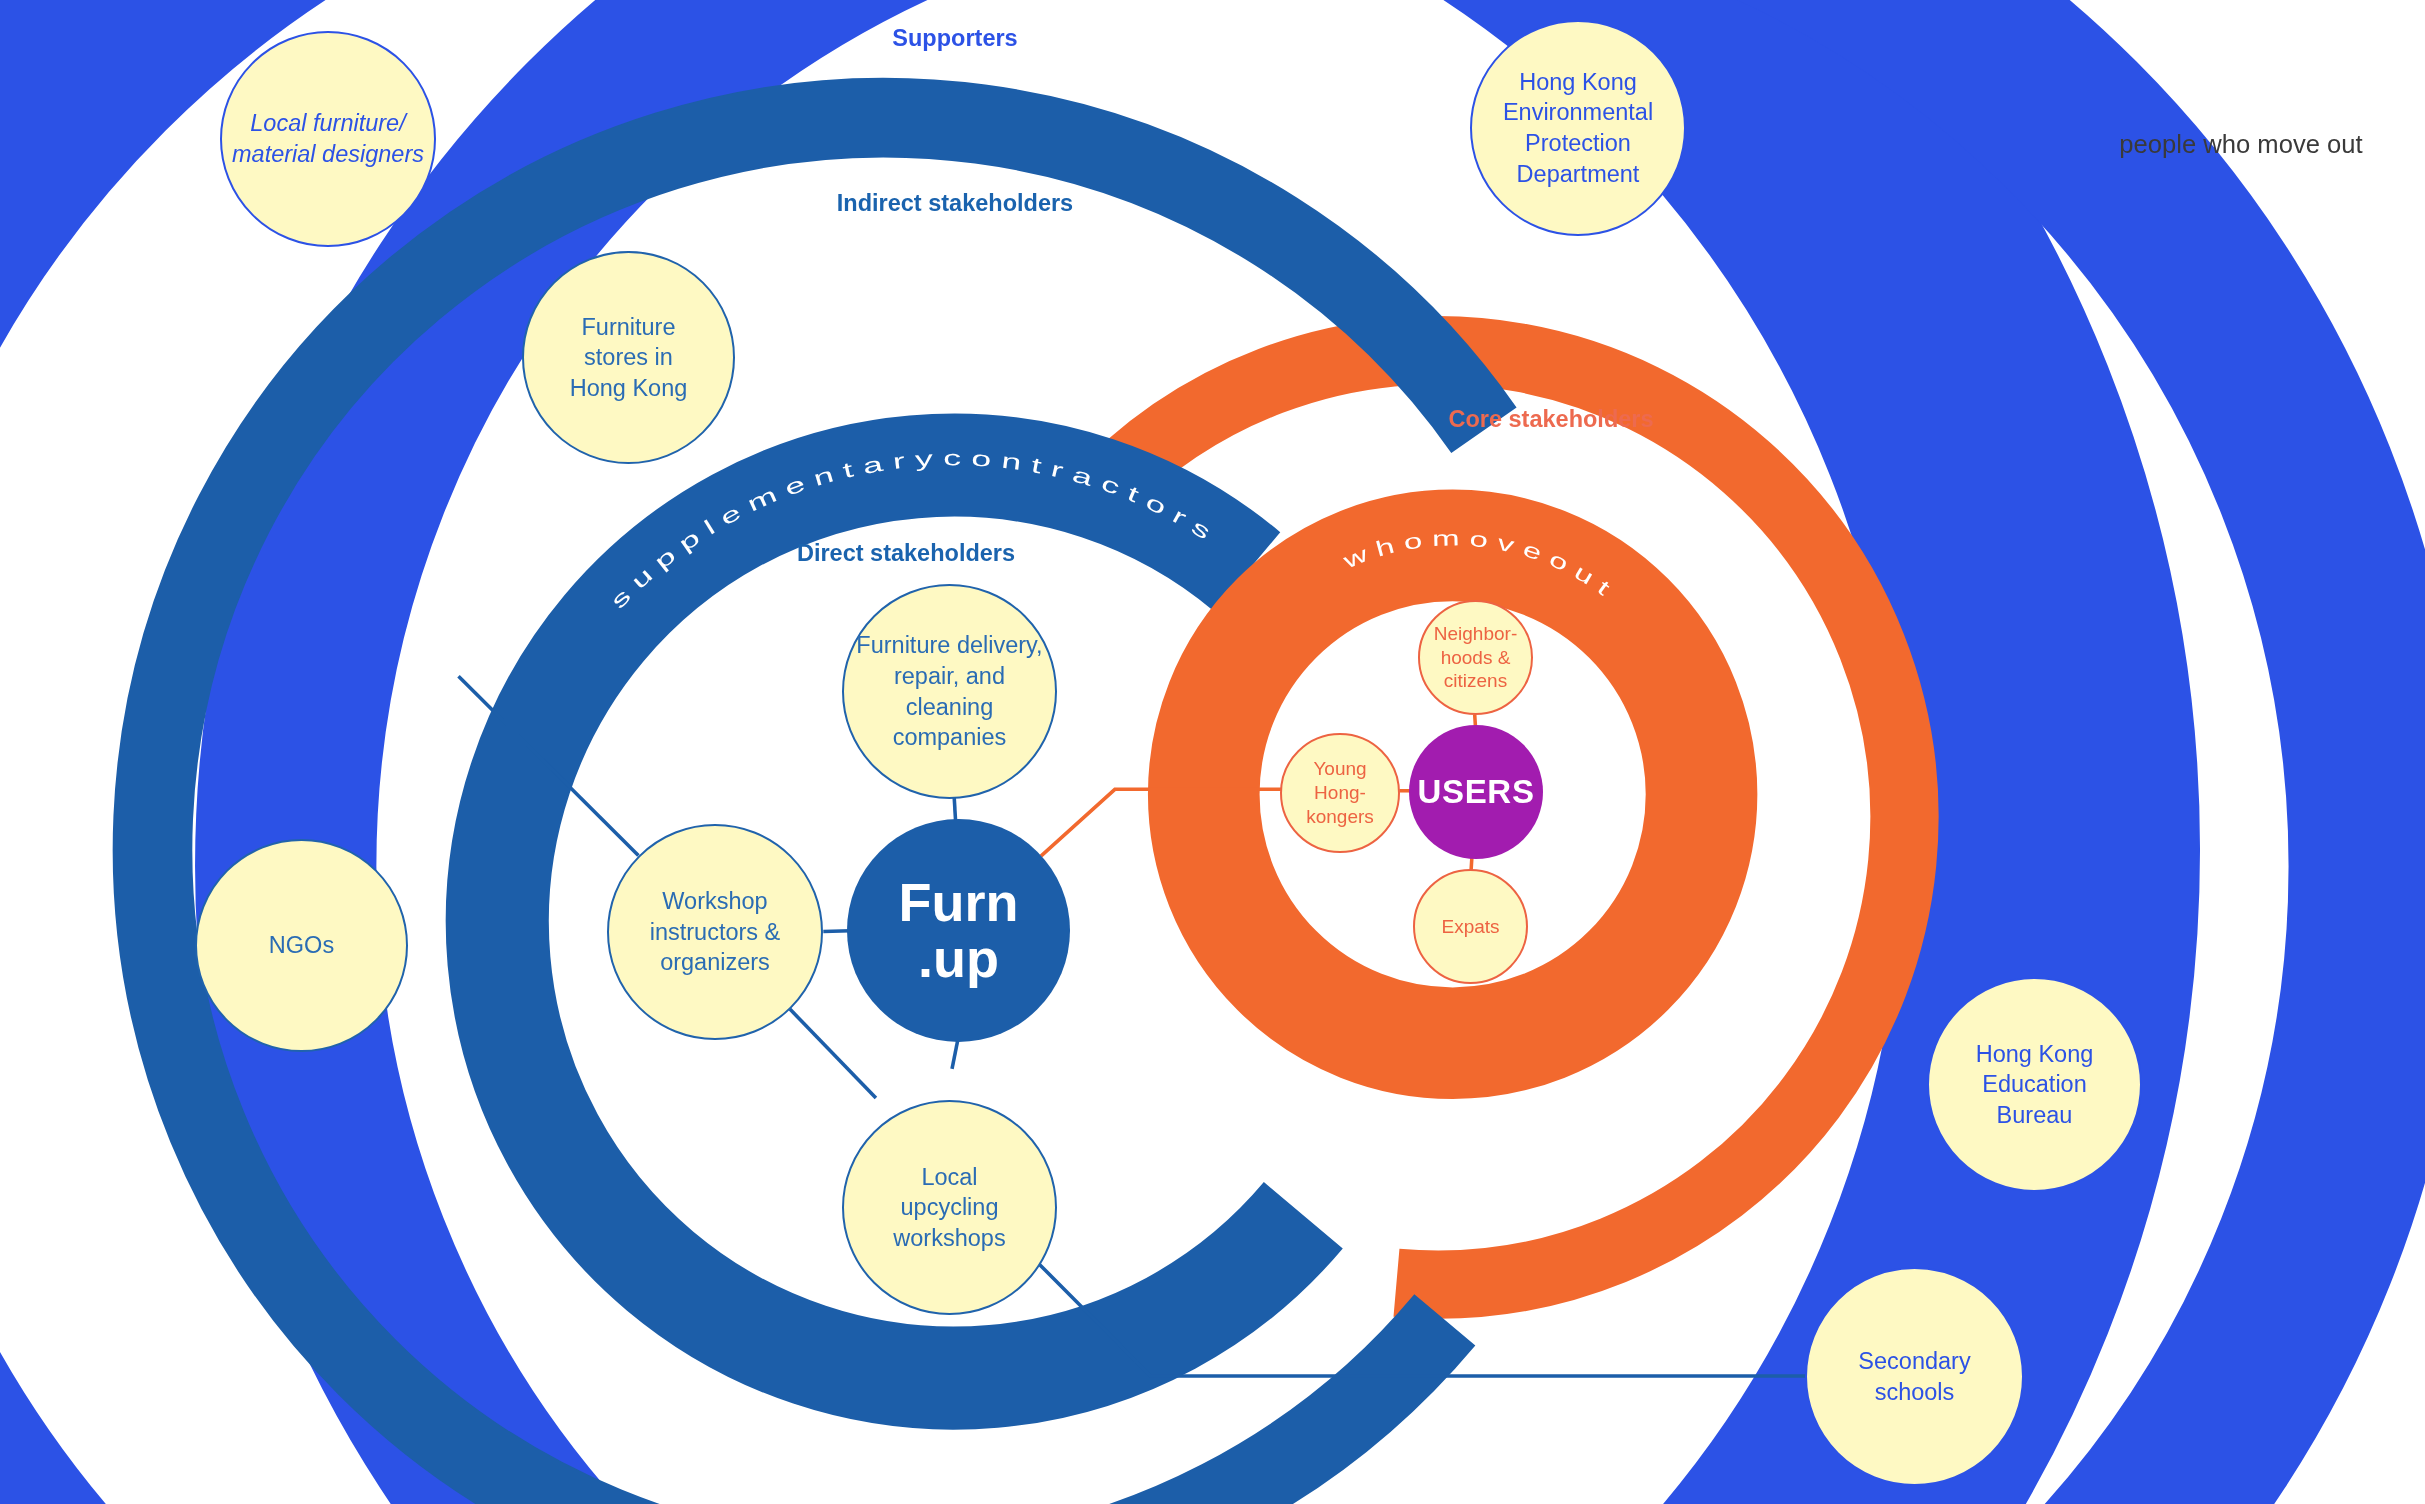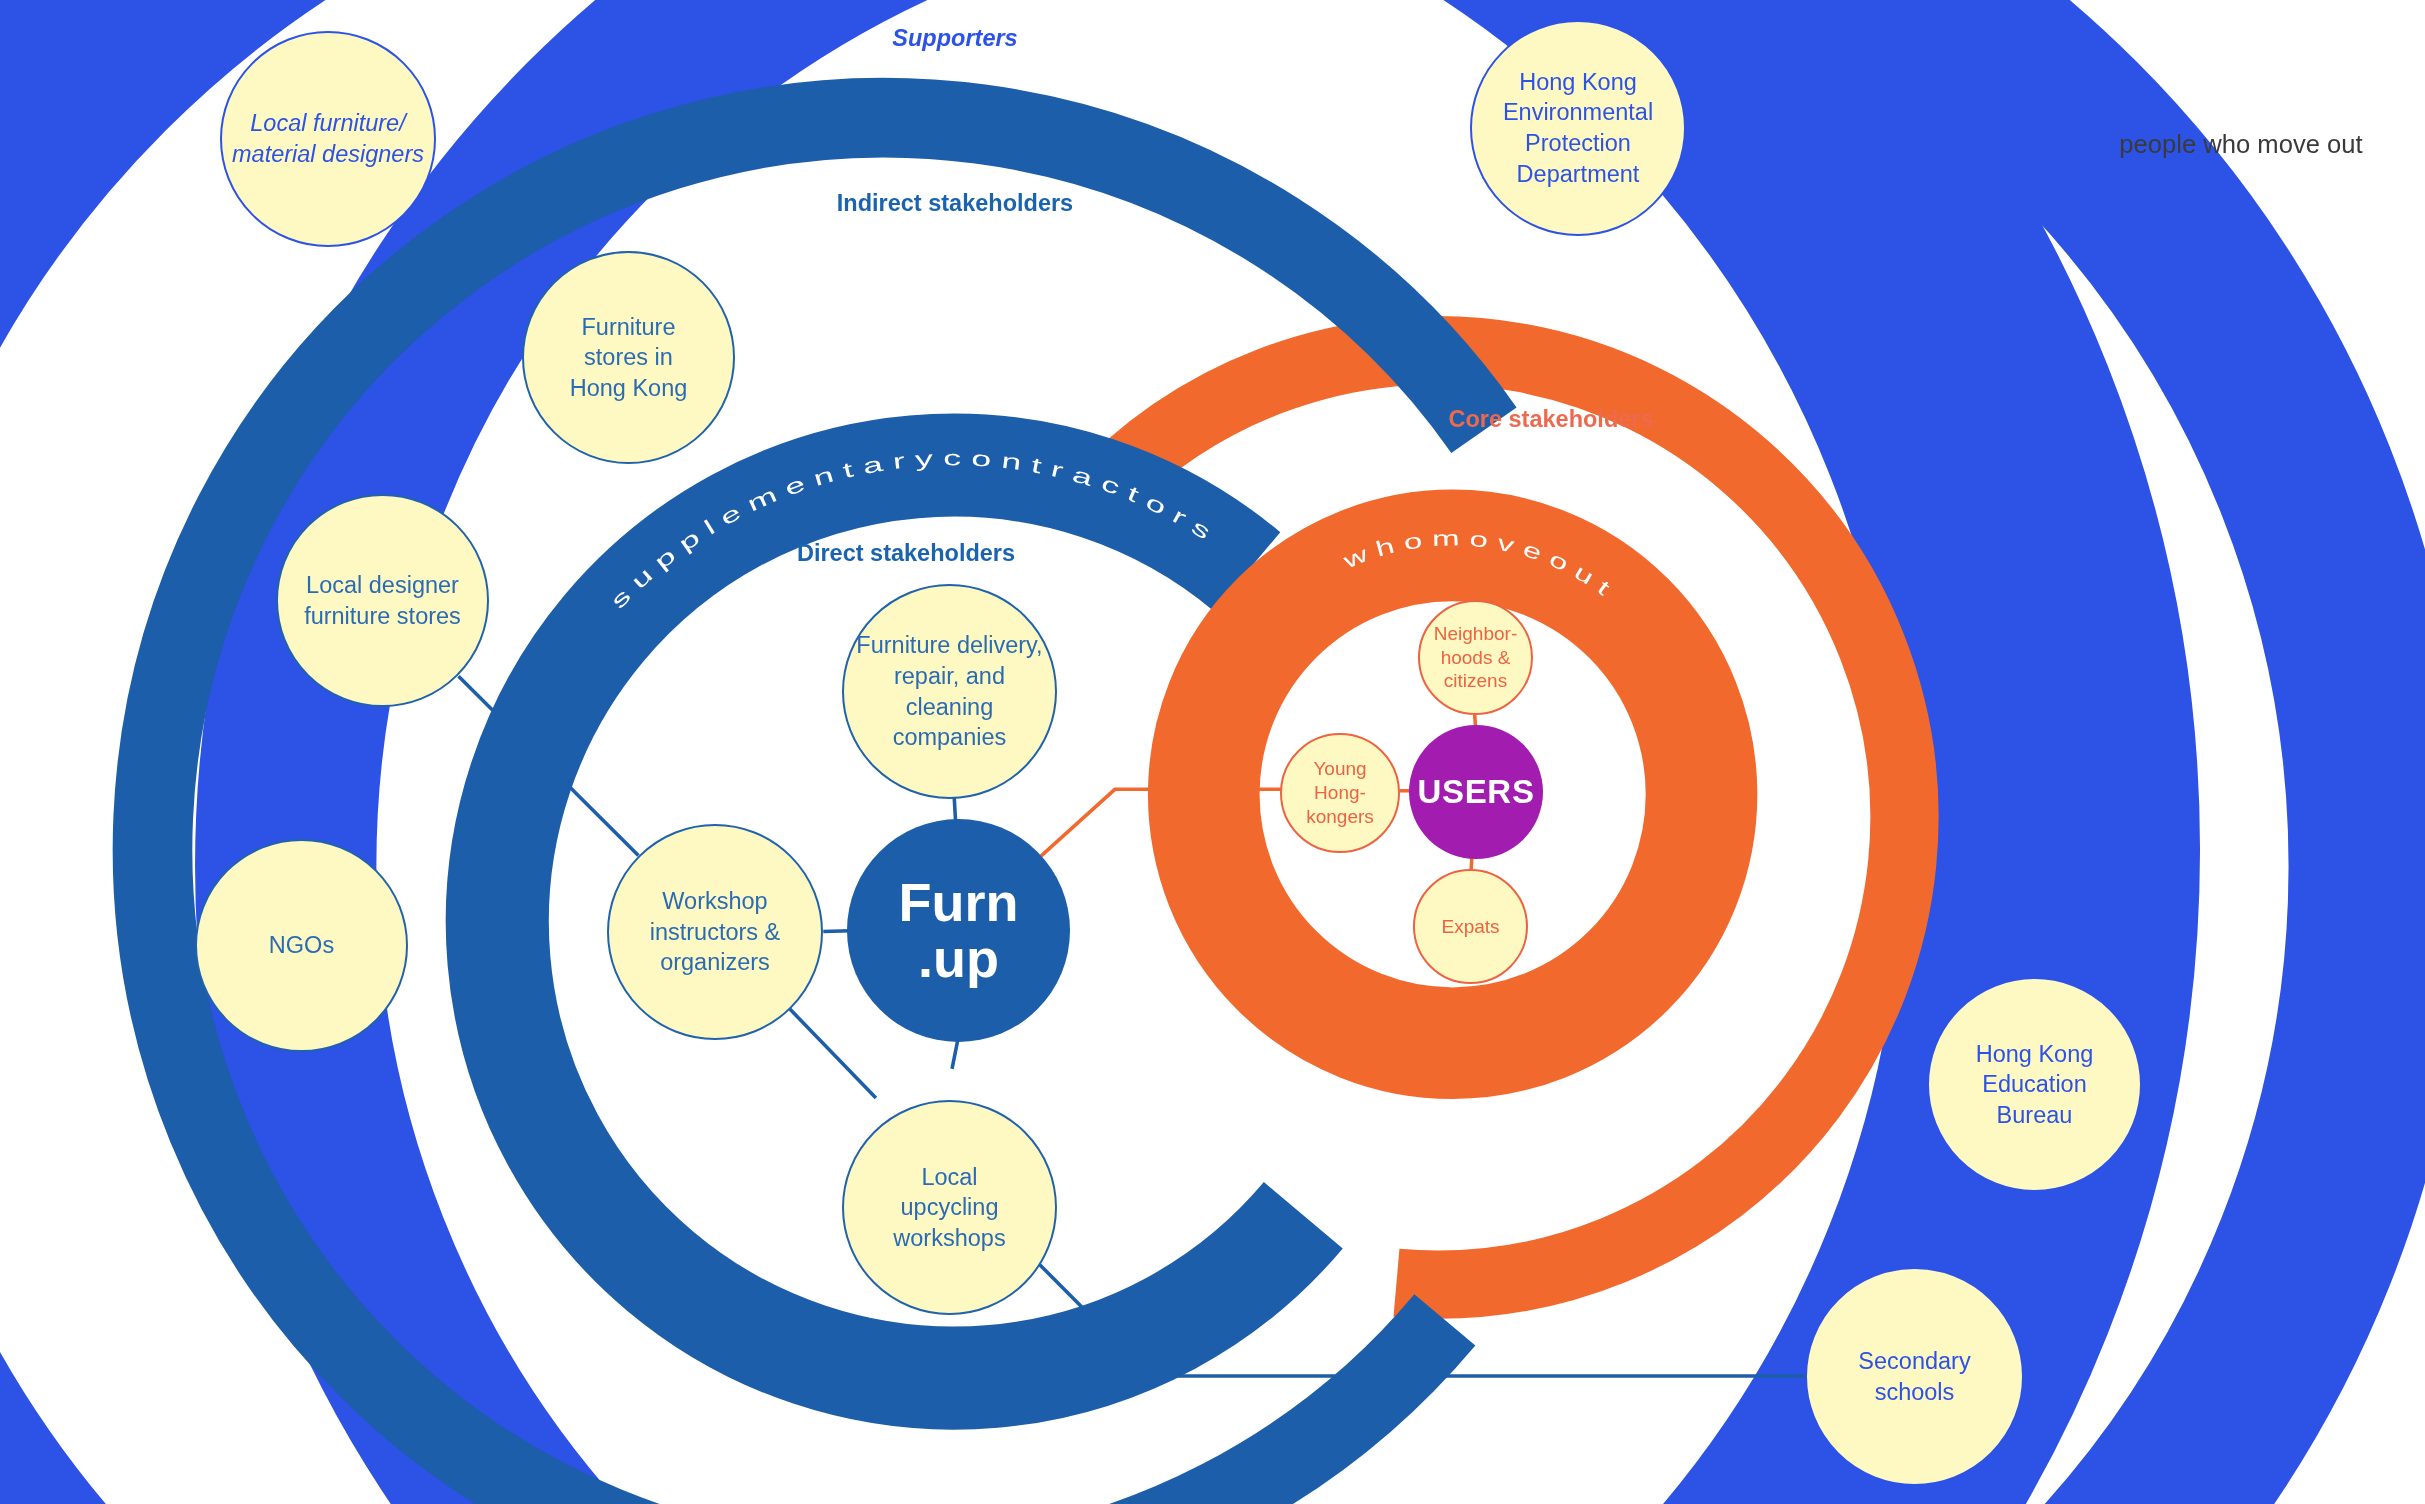--- a/index.html
+++ b/index.html
@@ -7,21 +7,21 @@
   #stage{position:relative;width:2426px;height:1504px;background:#fff;}
   #rings-svg{position:absolute;left:0;top:0;z-index:1;}
   .node{position:absolute;z-index:3;border-radius:50%;display:flex;align-items:center;justify-content:center;
     text-align:center;white-space:pre-line;background:#fef9c3;box-sizing:border-box;line-height:1.3;}
   .node.dark{border:2.8px solid #2063AC;color:#2A6CB4;font-size:23.5px;}
   .node.bright{border:2.8px solid #2C52E6;color:#2C52E6;font-size:23.5px;}
   .node.orange{border:2.8px solid #ED6342;color:#ED6342;font-size:19px;line-height:1.25;}
   .node.filled-dark{background:#1C5EA9;border:none;color:#fff;font-weight:bold;font-size:54px;line-height:1.02;}
   .node.filled-orange{background:#a21caf;border:none;color:#fff;font-weight:bold;font-size:33px;letter-spacing:0.7px;}
   .ring-label{position:absolute;z-index:4;transform:translate(-50%,-50%);font-weight:bold;font-size:23.5px;white-space:nowrap;}
-  .ring-label.bright{color:#2C52E6;font-style:italic;}
+  .ring-label.bright{color:#2C52E6;}
   .ring-label.dark{color:#1A63AE;}
   .ring-label.core{color:#ED6A4F;}
   .floating-note{position:absolute;z-index:4;transform:translate(-50%,-50%);color:#3A3A3A;font-size:25.6px;white-space:nowrap;}
   .curved-text{fill:#ffffff;font-family:"Liberation Sans",sans-serif;font-size:30px;}
 </style>
 </head>
 <body>
 
 <div id="stage">
 
@@ -76,22 +76,20 @@
 
   <div class="node bright" style="left:220px;top:31px;width:216px;height:216px;font-style:italic;">Local furniture/
 material designers</div>
   <div class="node bright" style="left:1470px;top:20px;width:216px;height:216px;">Hong Kong
 Environmental
 Protection
 Department</div>
   <div class="node dark" style="left:522px;top:251px;width:213px;height:213px;">Furniture
 stores in
 Hong Kong</div>
-  <div class="node dark" style="left:276px;top:494px;width:213px;height:213px;">Local designer
-furniture stores</div>
   <div class="node dark" style="left:195px;top:839px;width:213px;height:213px;">NGOs</div>
   <div class="node dark" style="left:607px;top:824px;width:216px;height:216px;">Workshop
 instructors &amp;
 organizers</div>
   <div class="node dark" style="left:842px;top:584px;width:215px;height:215px;">Furniture delivery,
 repair, and
 cleaning
 companies</div>
   <div class="node filled-dark" style="left:847px;top:819px;width:223px;height:223px;">Furn
 .up</div>

